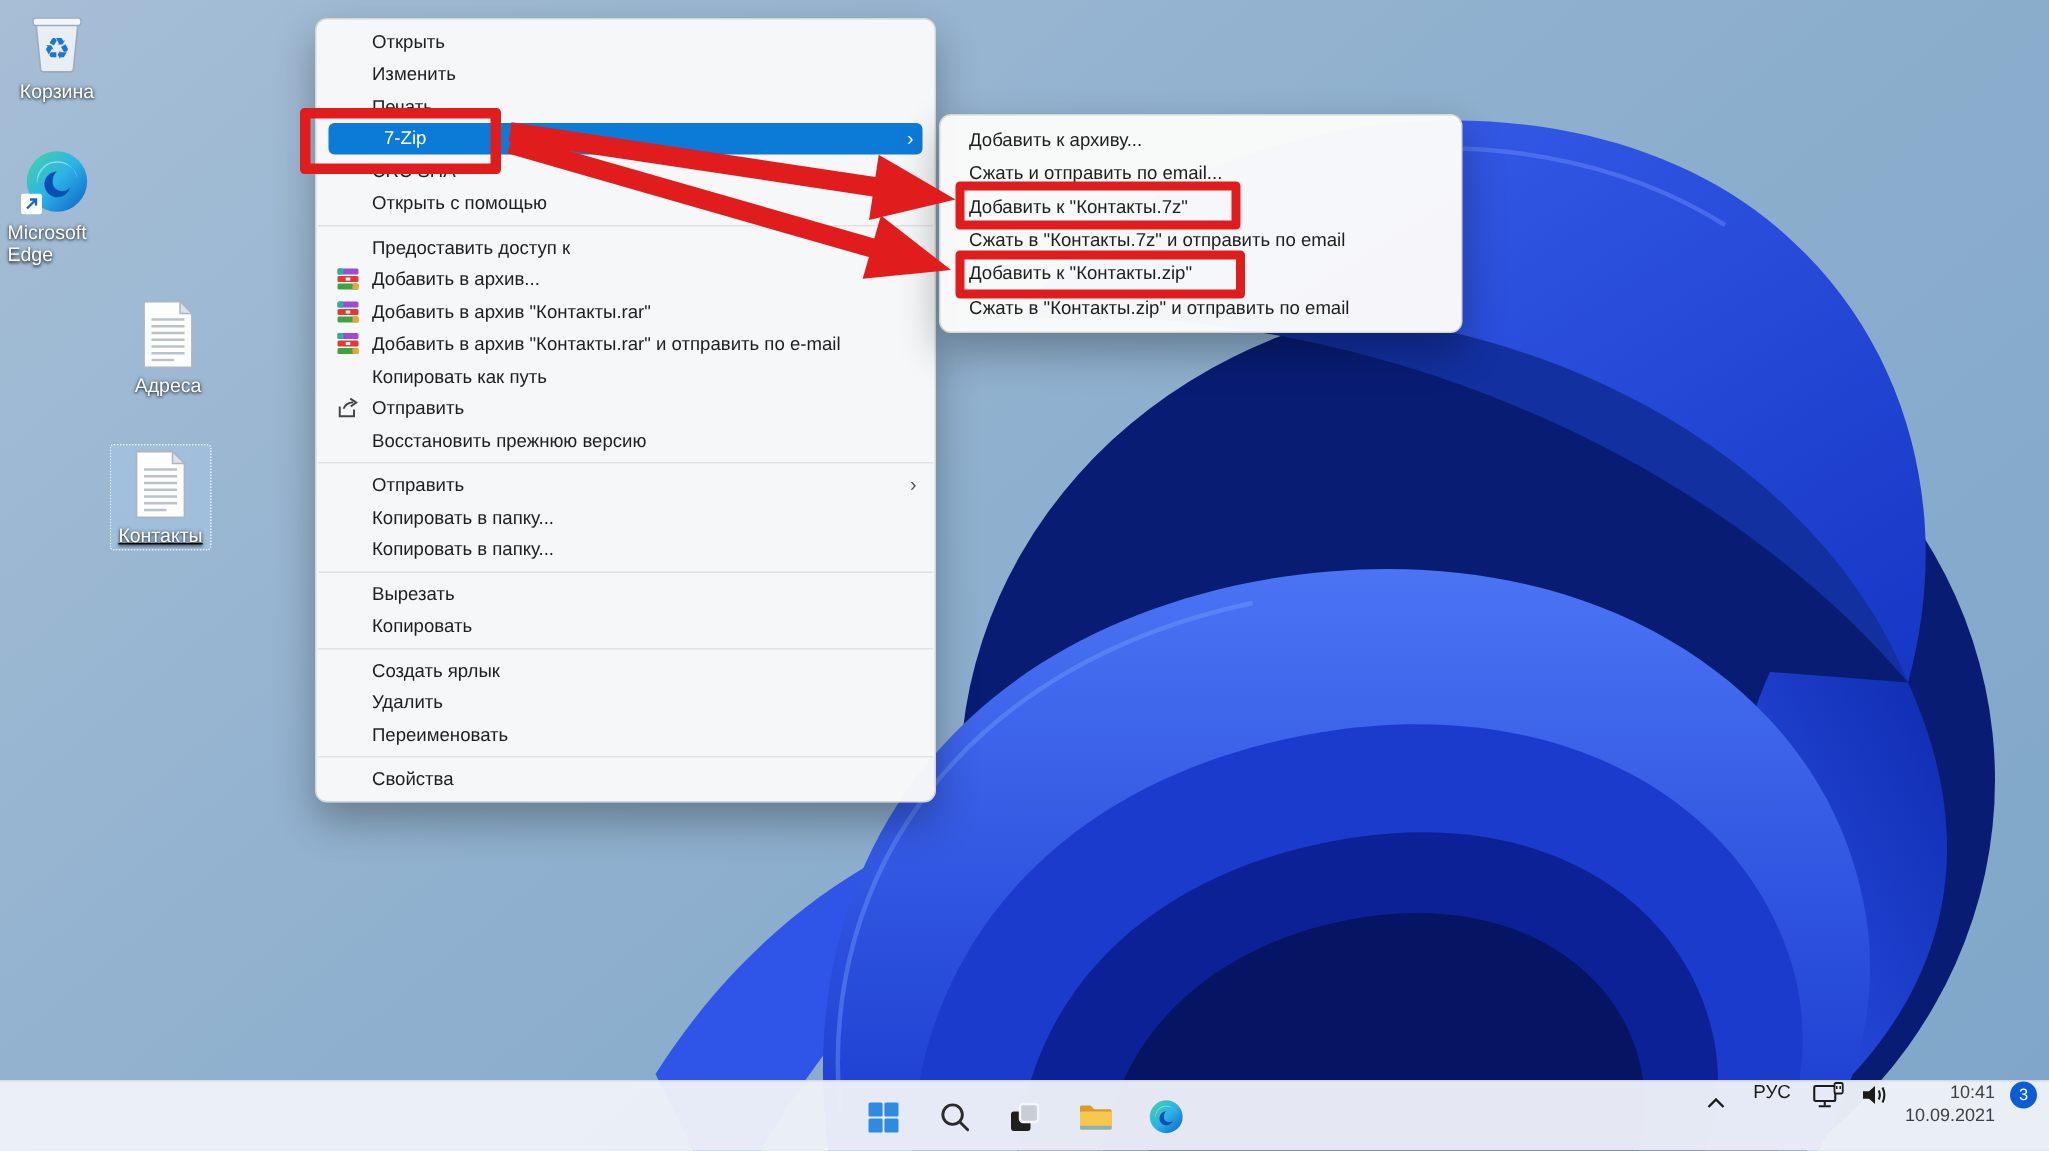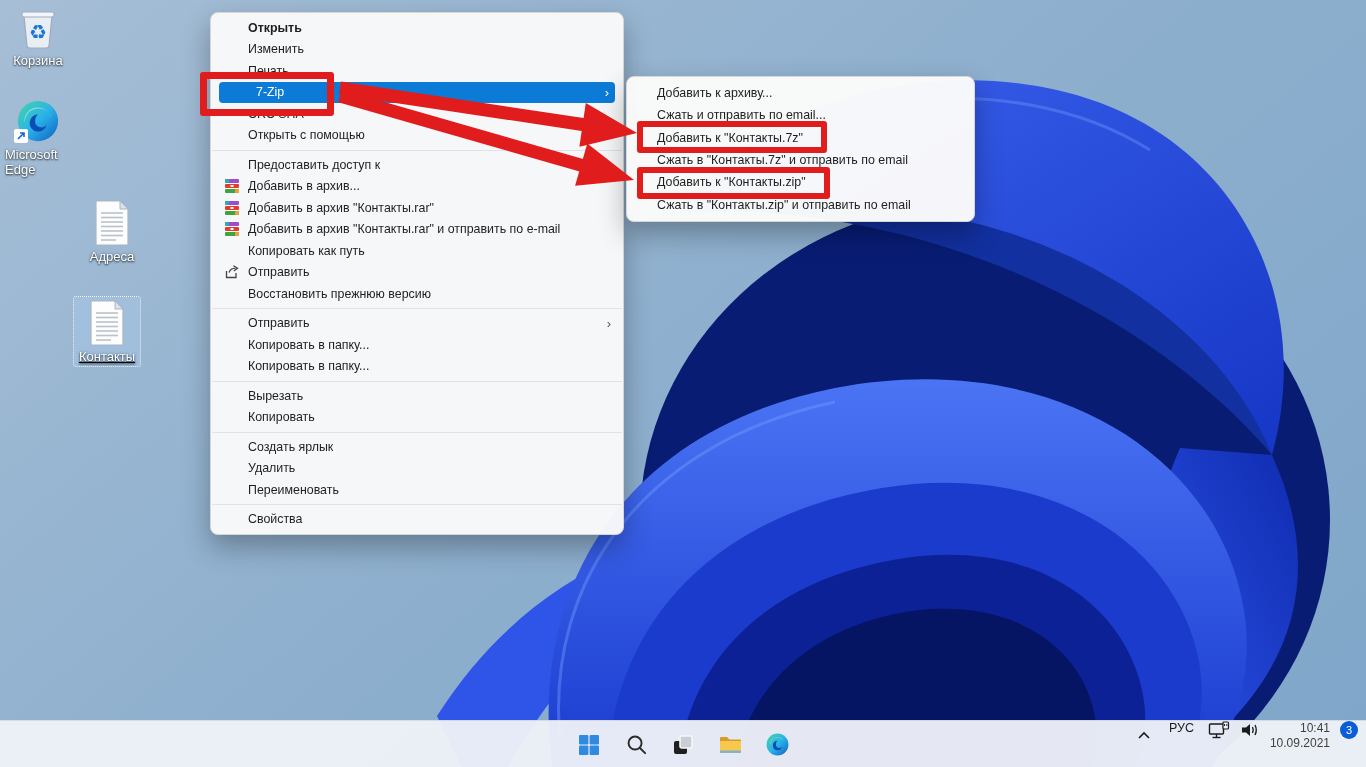--- a/index.html
+++ b/index.html
@@ -18,32 +18,32 @@
     text-shadow:0 1px 2px rgba(0,0,0,.75), 0 0 3px rgba(0,0,0,.4); }
   .dicon.selected { background:rgba(170,205,240,.38); outline:1px dotted #eef4ff; border-radius:2px;text-decoration:underline; }
 
   
   .cmenu { position:absolute; left:210px; top:12px; width:414px;
     background:rgba(249,249,249,.97); border:1px solid #d6d6d6; border-radius:8px;
     box-shadow:0 12px 28px rgba(0,0,0,.30); padding:4px 0; z-index:5; }
   .mi { position:relative; height:21.5px; display:flex; align-items:center;
     padding-left:37px; font-size:12.4px; color:#1e1e1e; white-space:nowrap; }
   .mi .ic { position:absolute; left:13px; top:50%; transform:translateY(-50%); width:16px; height:16px; }
-  .mi.bold { font-weight:bold; }
+  .mi.bold { font-weight:normal; }
   .mi.hl { background:#0c7bd8; color:#fff; margin:0 8px; border-radius:4px; }
   .chev { position:absolute; right:12px; top:50%; transform:translateY(-50%);
     font-size:13px; color:#555; line-height:1; }
   .mi.hl .chev { color:#fff; right:6px; }
   .msep { height:1px; background:#e2e2e2; margin:3.5px 1px; }
 
   
   .smenu { position:absolute; left:626px; top:76px; width:349px;
     background:rgba(250,250,250,.98); border:1px solid #d6d6d6; border-radius:8px;
     box-shadow:0 12px 28px rgba(0,0,0,.30); padding:5px 0; z-index:6; }
-  .smi { height:22.3px; display:flex; align-items:center; padding-left:30px;
+  .smi { height:22.3px; display:flex; align-items:center; padding-left:19px;
     font-size:12.4px; color:#1e1e1e; white-space:nowrap; }
 
   
   .ann { position:absolute; border:7px solid #e11c1c; border-radius:3px; z-index:9; pointer-events:none; }
   .ann.thin { border-width:6px; }
   .arrows { position:absolute; inset:0; z-index:8; pointer-events:none; }
 
   
   .taskbar { position:absolute; left:0; bottom:0; width:1366px; height:47px;
     background:rgba(238,241,248,.96); border-top:1px solid rgba(120,130,150,.18);

